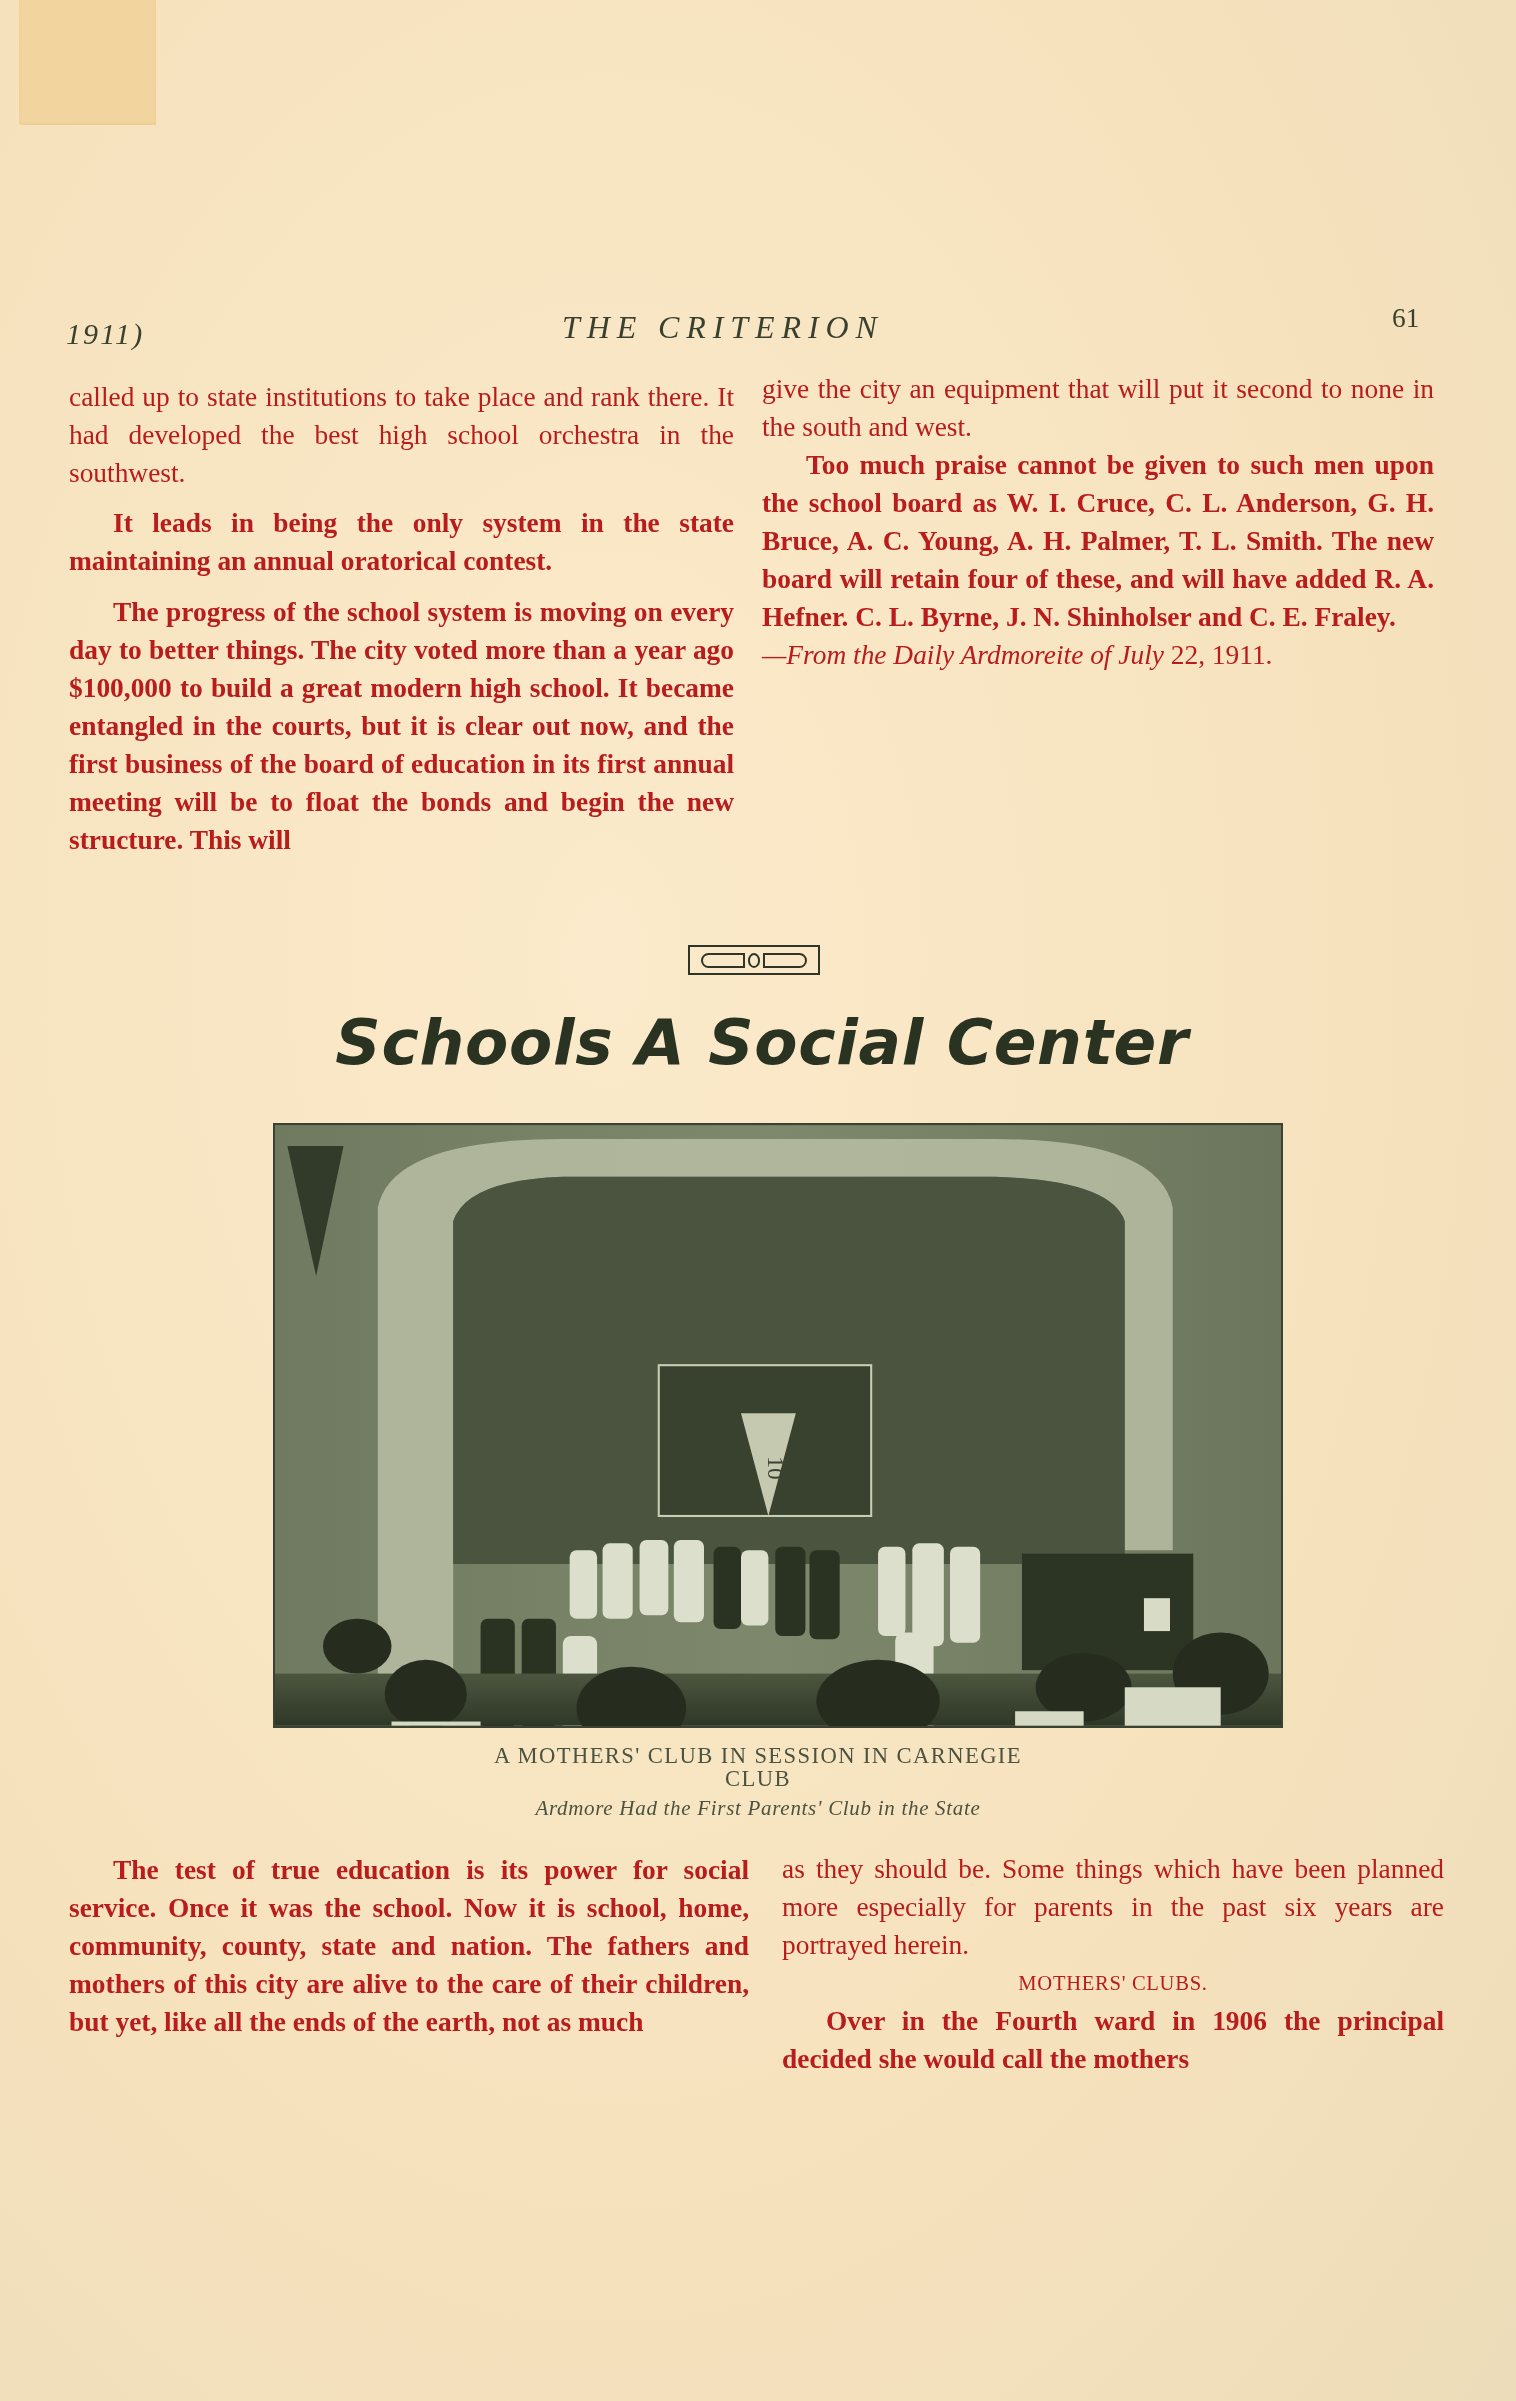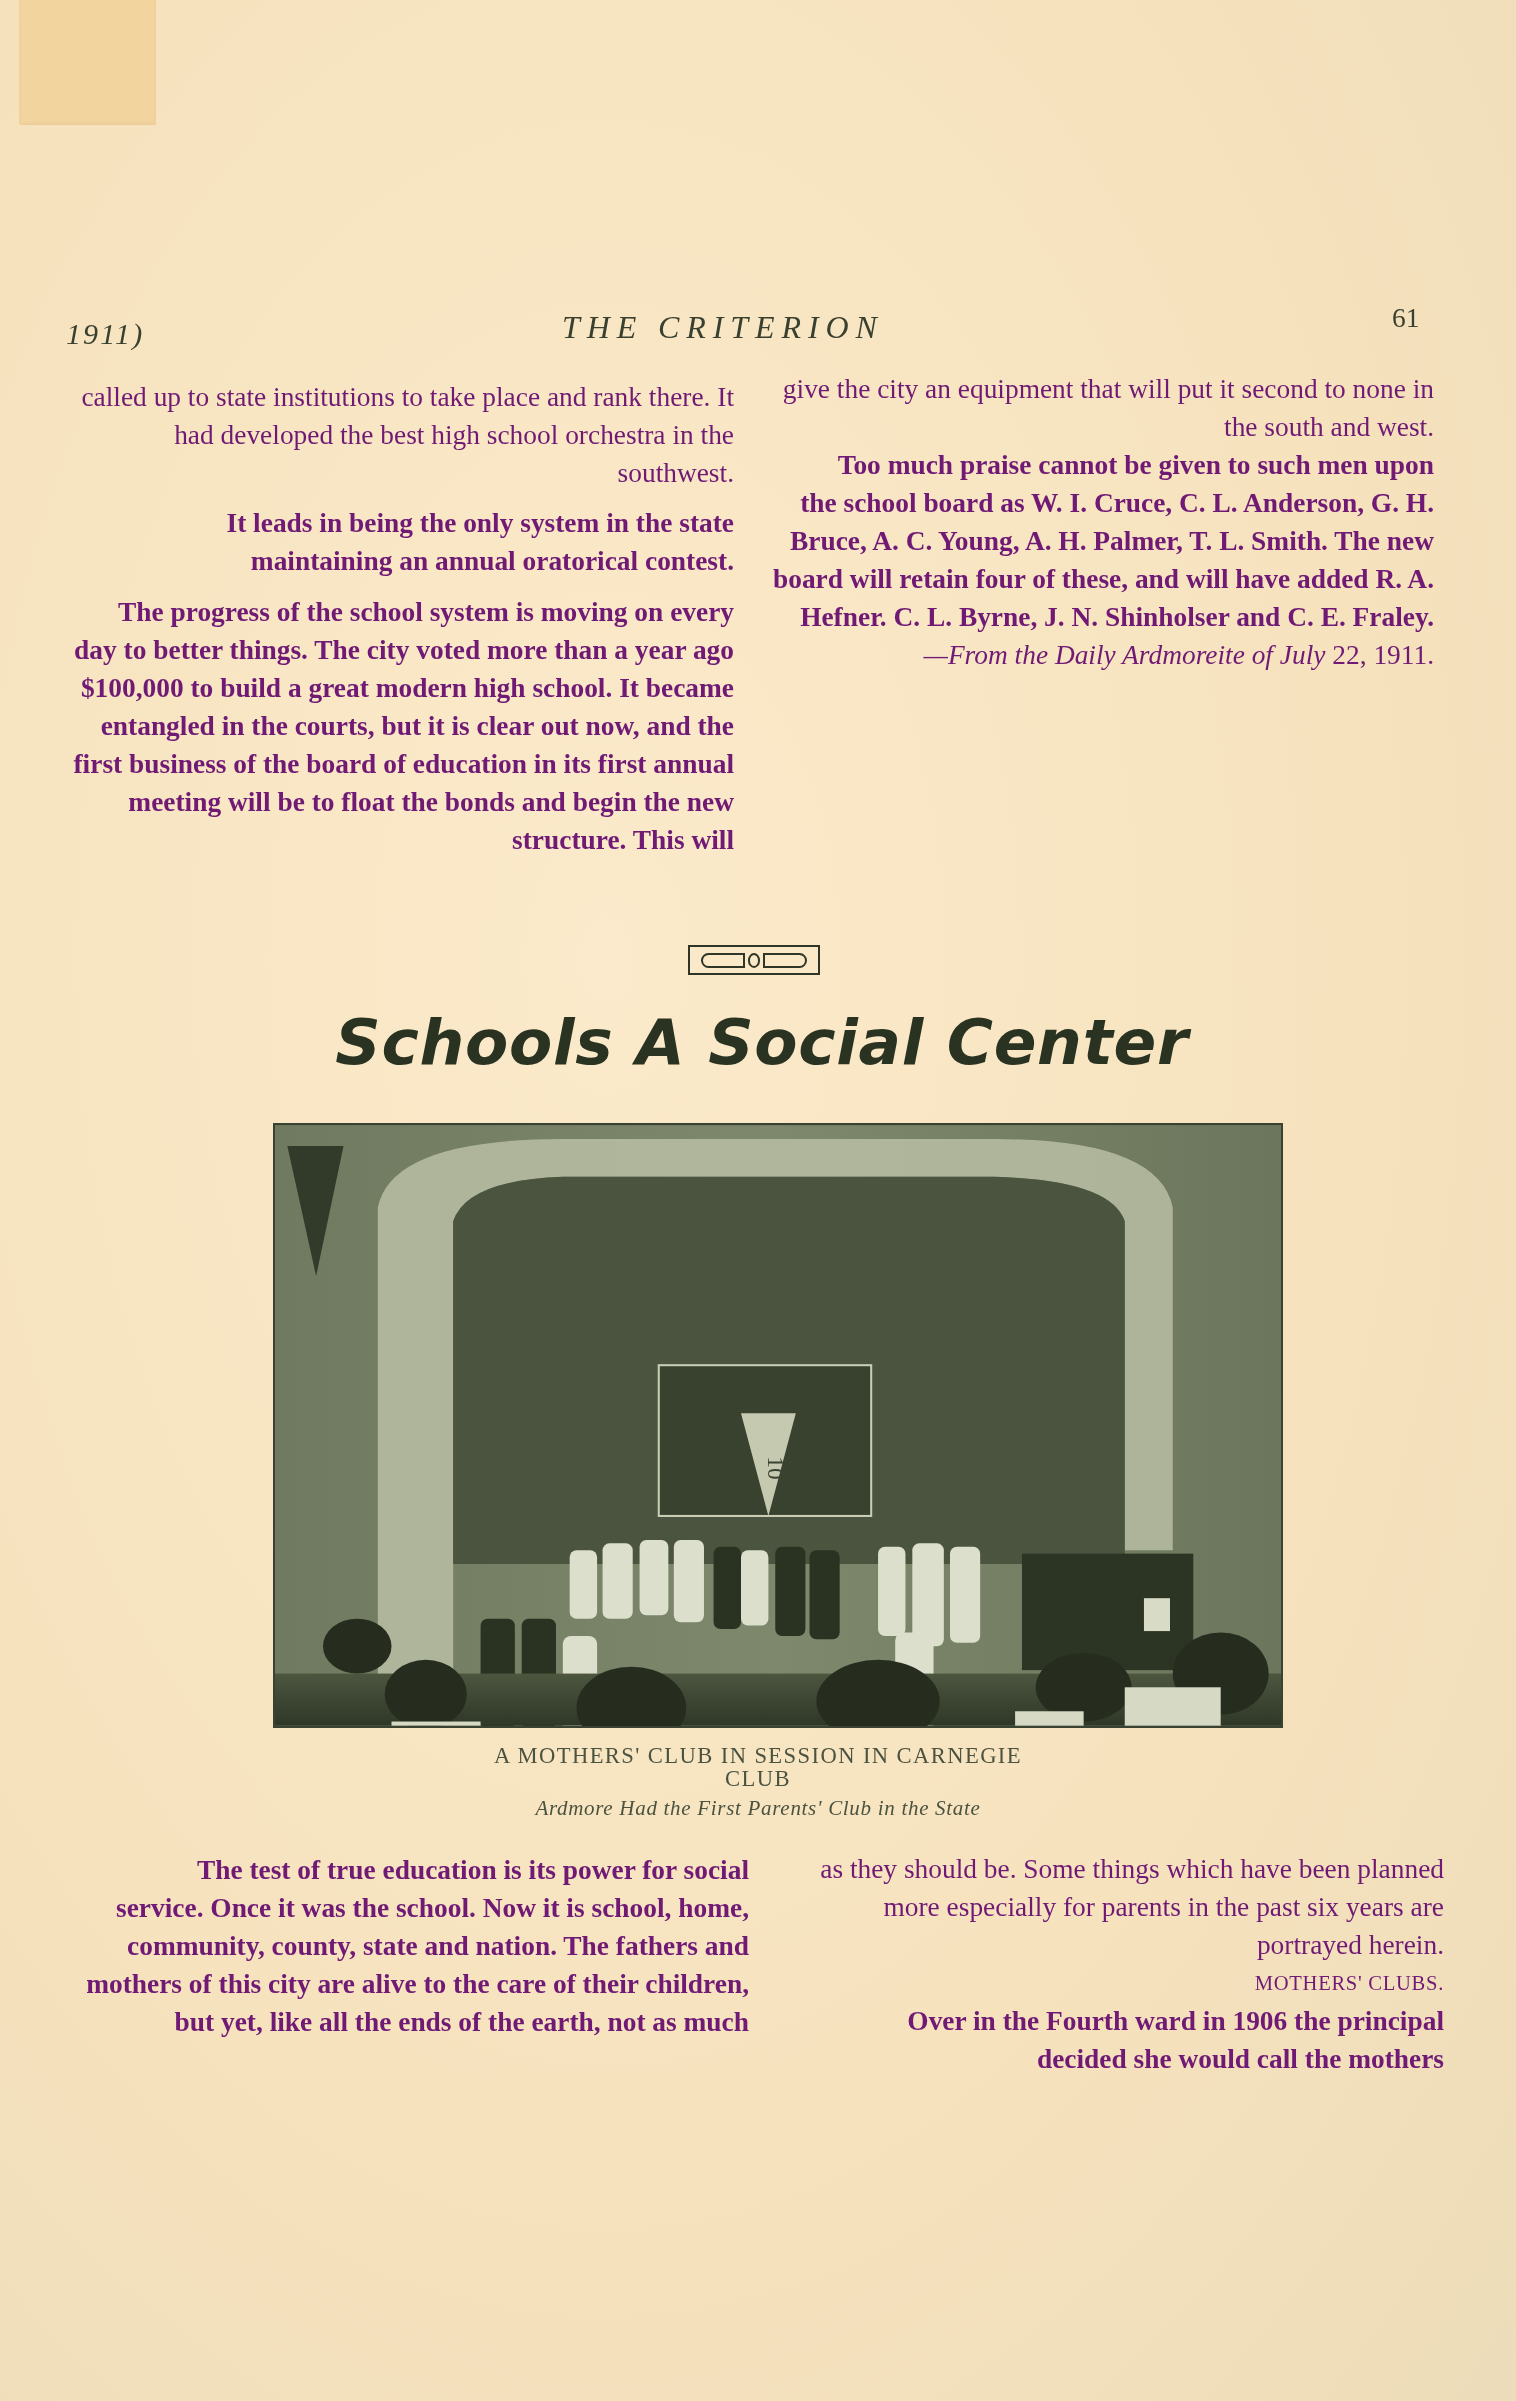--- a/index.html
+++ b/index.html
@@ -18,23 +18,23 @@
     .running-head {
       position: absolute; top: 302px; left: 0; width: 1516px; height: 55px;
     }
     .rh-year { position: absolute; left: 66px; top: 15px; font-size: 30px; font-style: italic; letter-spacing: 2.1px; font-family: "Liberation Serif", serif; }
     .rh-title { position: absolute; left: 562px; top: 6.9px; font-size: 32px; font-style: italic; letter-spacing: 6.9px; font-family: "Liberation Serif", serif; }
     .rh-page { position: absolute; left: 1392px; top: 1.4px; font-size: 27.4px; font-family: "Liberation Serif", serif; }
 
     .col {
       position: absolute; font-family: "Liberation Serif", serif;
       font-size: 27.4px; line-height: 38px; text-align: justify;
-      color: #701a75;
+      color: #b91c1c;
     }
-    .col p { margin: 0; text-align: right; }
+    .col p { margin: 0; }
     .col p.indent { text-indent: 44px; font-weight: bold; }
     .col p.gap { margin-top: 12.3px; }
     .col-tl { left: 69px; top: 378px; width: 665px; }
     .col-tr { left: 762px; top: 370px; width: 672px; }
     .col-bl { left: 69px; top: 1851px; width: 680px; }
     .col-br { left: 782px; top: 1850px; width: 662px; }
     .src { font-style: italic; }
     .section-head { text-align: center; font-size: 20.6px; letter-spacing: 0.7px; text-indent: 0; margin: 2.7px 0 1.4px 0; }
 
     .ornament {

